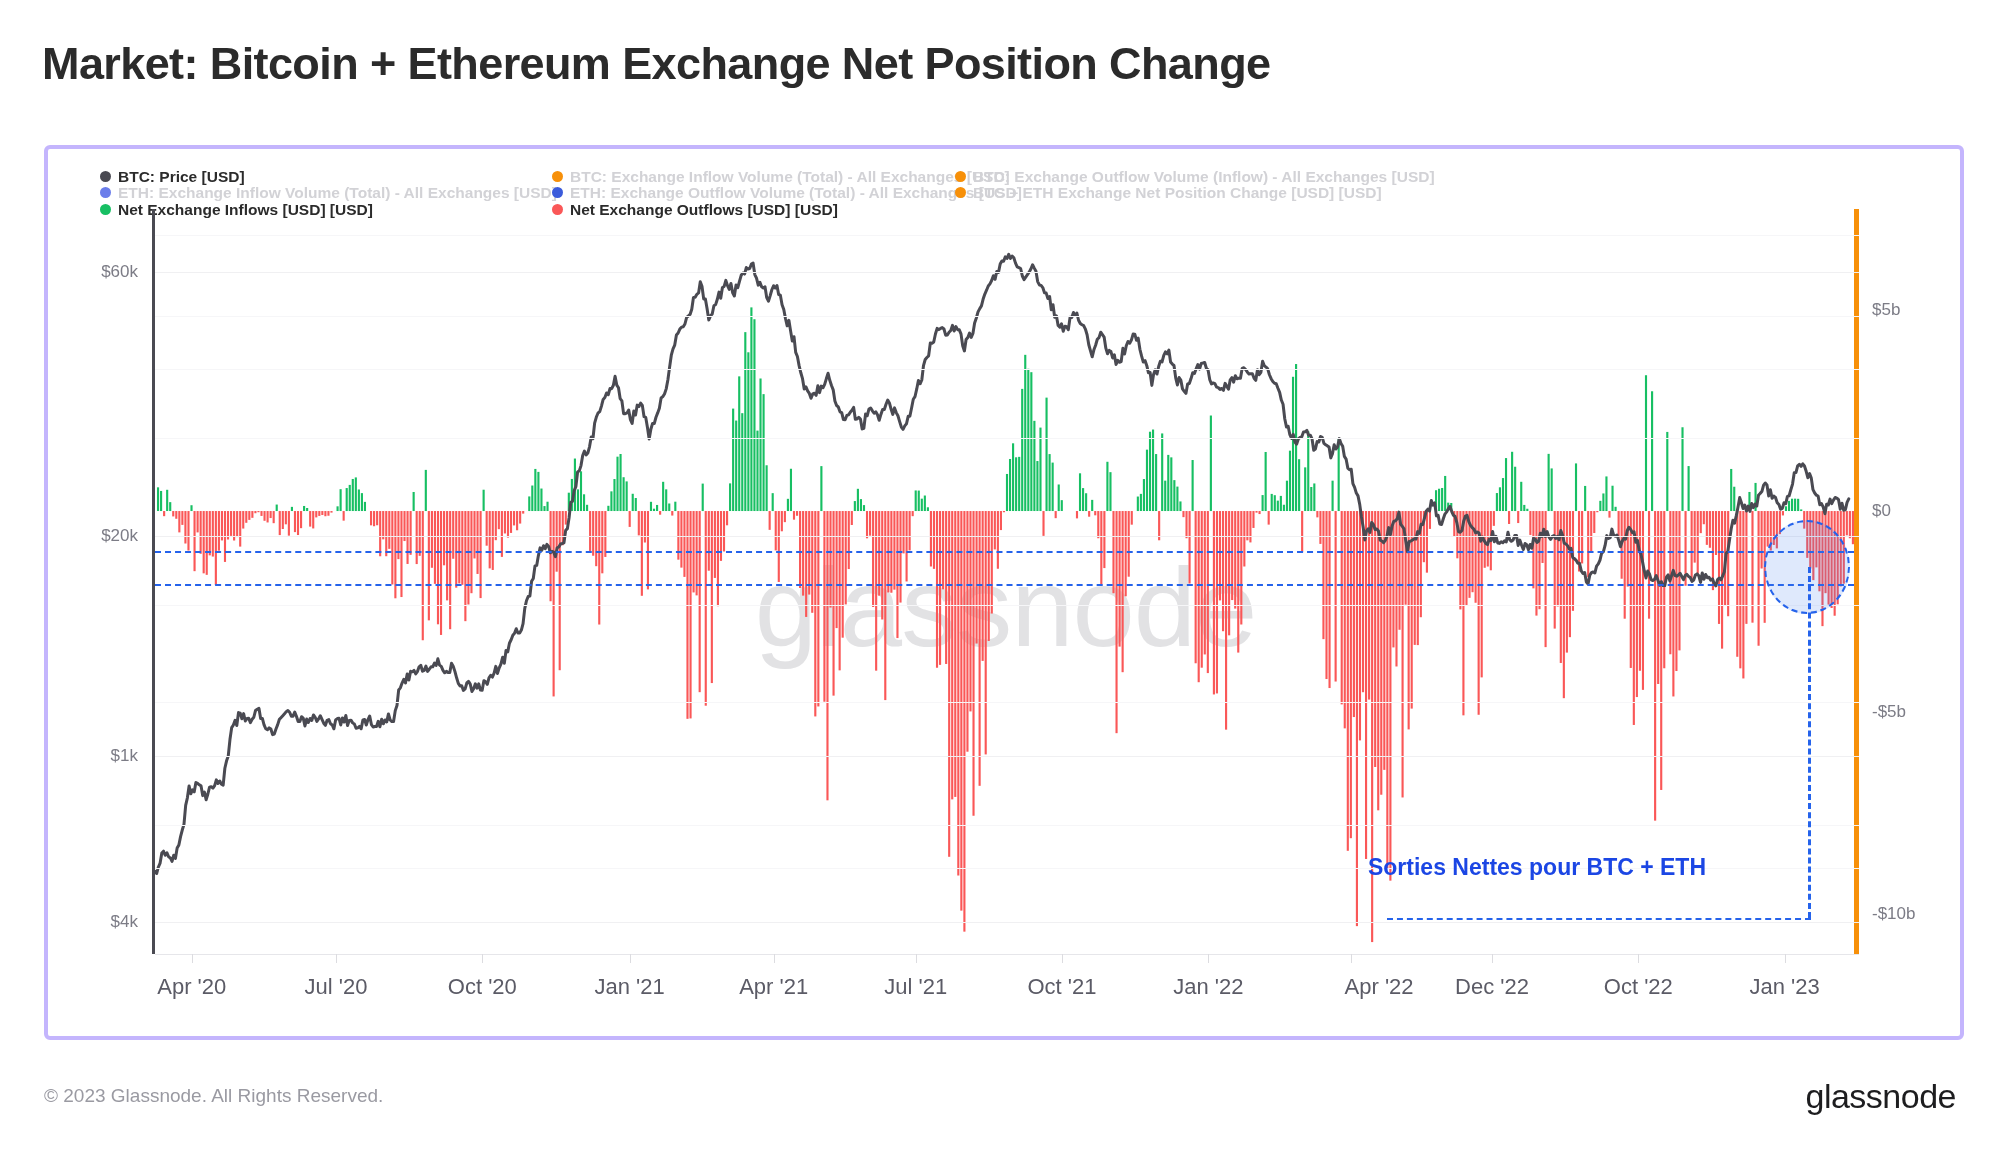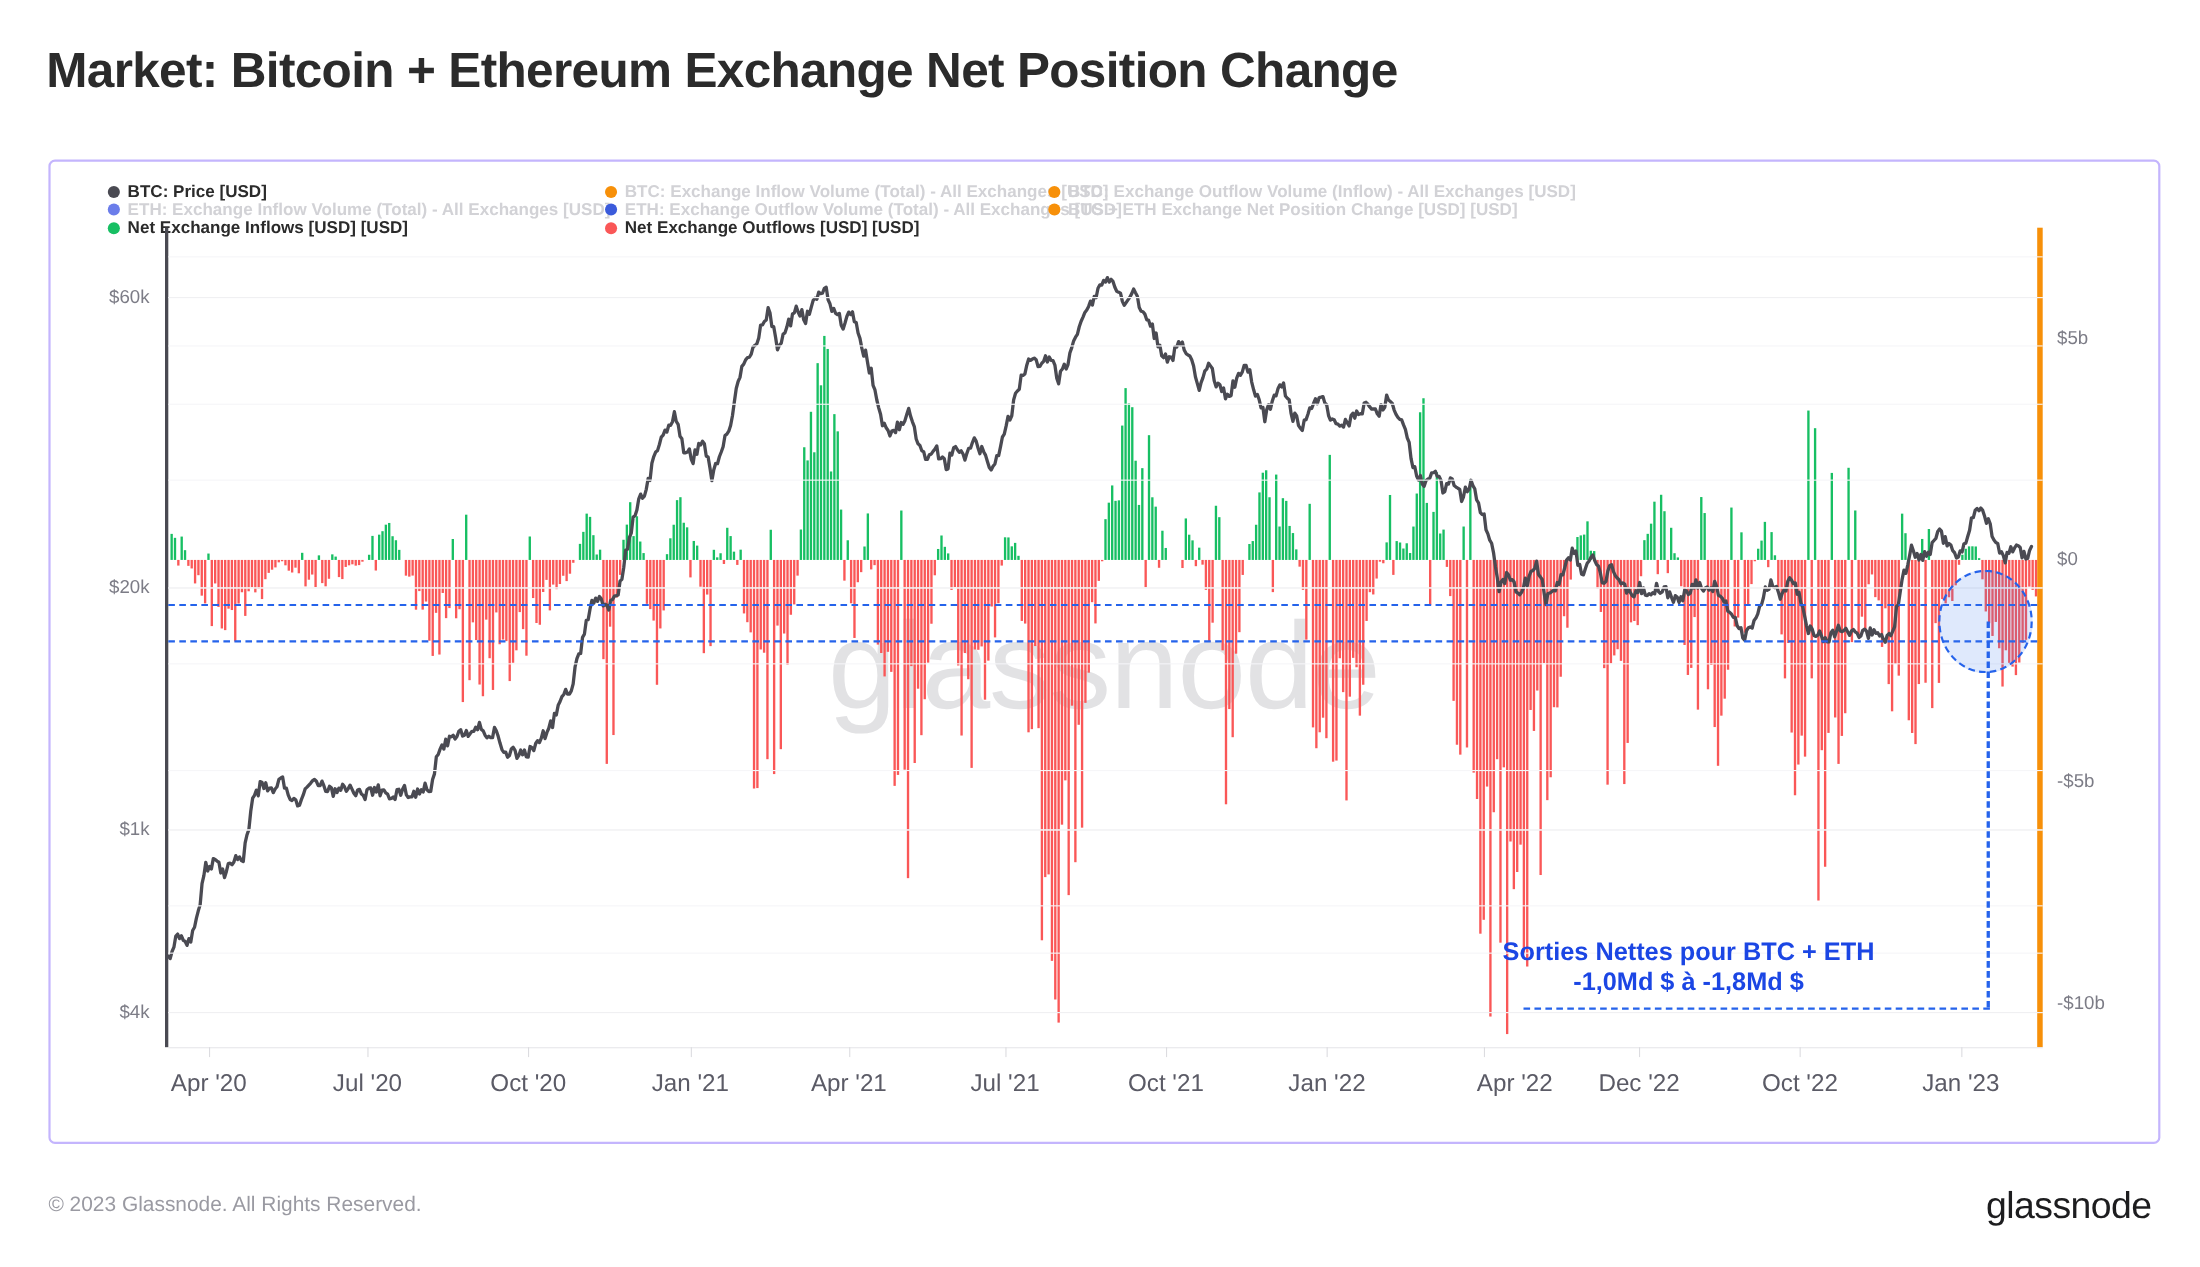--- a/index.html
+++ b/index.html
@@ -15,21 +15,21 @@
   #page-title {
     position: absolute; left: 42px; top: 38px;
     font-size: 45px; font-weight: 700; color: #2b2b2b;
     letter-spacing: -0.6px; white-space: nowrap;
   }
 
   
   #chart-card {
     position: absolute; left: 44px; top: 145px;
     width: 1920px; height: 895px;
-    border: 2px solid #c4b5fd; border-radius: 6px;
+    border: 4px solid #c4b5fd; border-radius: 6px;
     background: #ffffff;
   }
 
   
   #legend {
     position: absolute; left: 52px; top: 20px;
     width: 1800px; height: 62px;
   }
   .legend-item {
     position: absolute; display: flex; align-items: center; gap: 7px;
@@ -787,21 +787,20 @@
         <div class="xtick" style="left: 1486.33px;">Oct '22</div>
         <div class="xtick-mark" style="left: 1632.59px;"></div>
         <div class="xtick" style="left: 1632.59px;">Jan '23</div>
         <div class="hline-dashed" style="top: 342.297px; width: 1699px;"></div>
         <div class="hline-dashed" style="top: 374.514px; width: 1699px;"></div>
         <div id="highlight-ellipse" style="left: 1612px; top: 311.405px; width: 86px; height: 94px;"></div>
         <div class="vline-dashed" style="left: 1656px; top: 358.405px; height: 350.351px;"></div>
         <div class="hline-dashed" style="top: 708.757px; left: 1235px; width: 424px;"></div>
         <div id="annotation-text" style="left: 1205px; top: 644.757px; width: 360px;">
           <div>Sorties Nettes pour BTC + ETH</div>
-          <div>-1,0Md $ à -1,8Md $</div>
         </div>
       </div>
   </div>
 
   <div id="footer-copyright">© 2023 Glassnode. All Rights Reserved.</div>
   <div id="footer-logo">glassnode</div>
 
 </div>
 
 </body></html>

